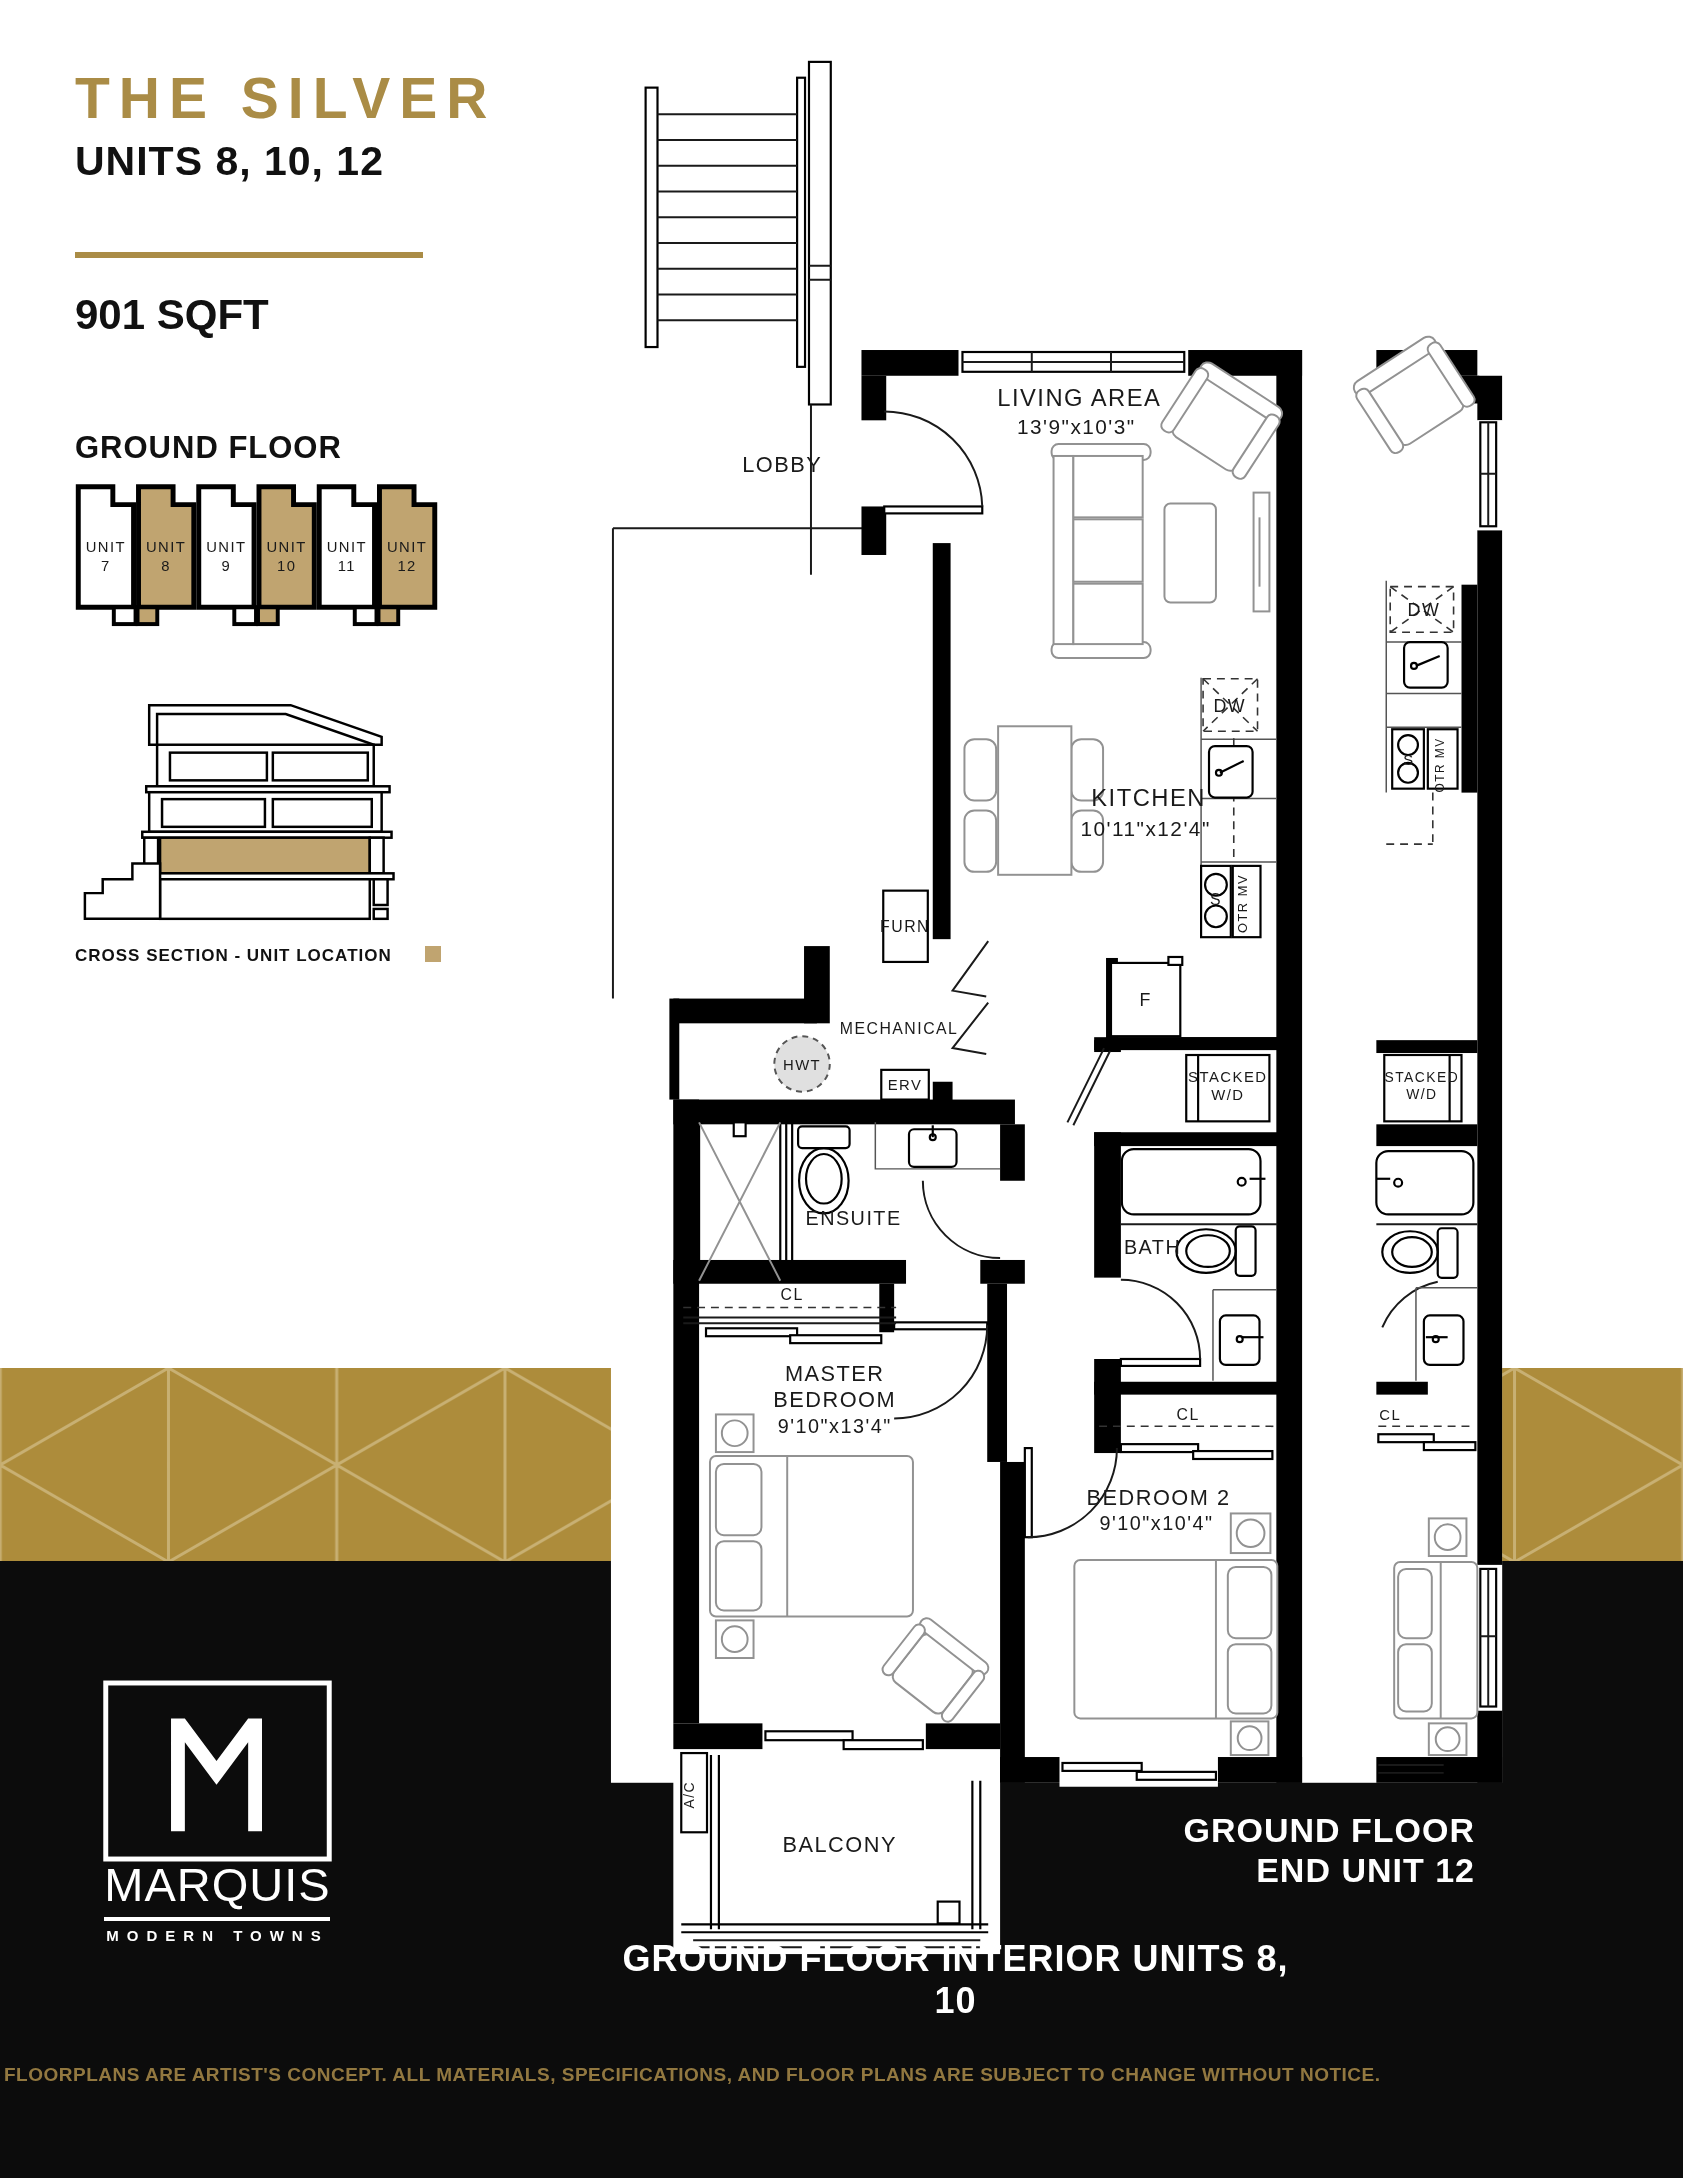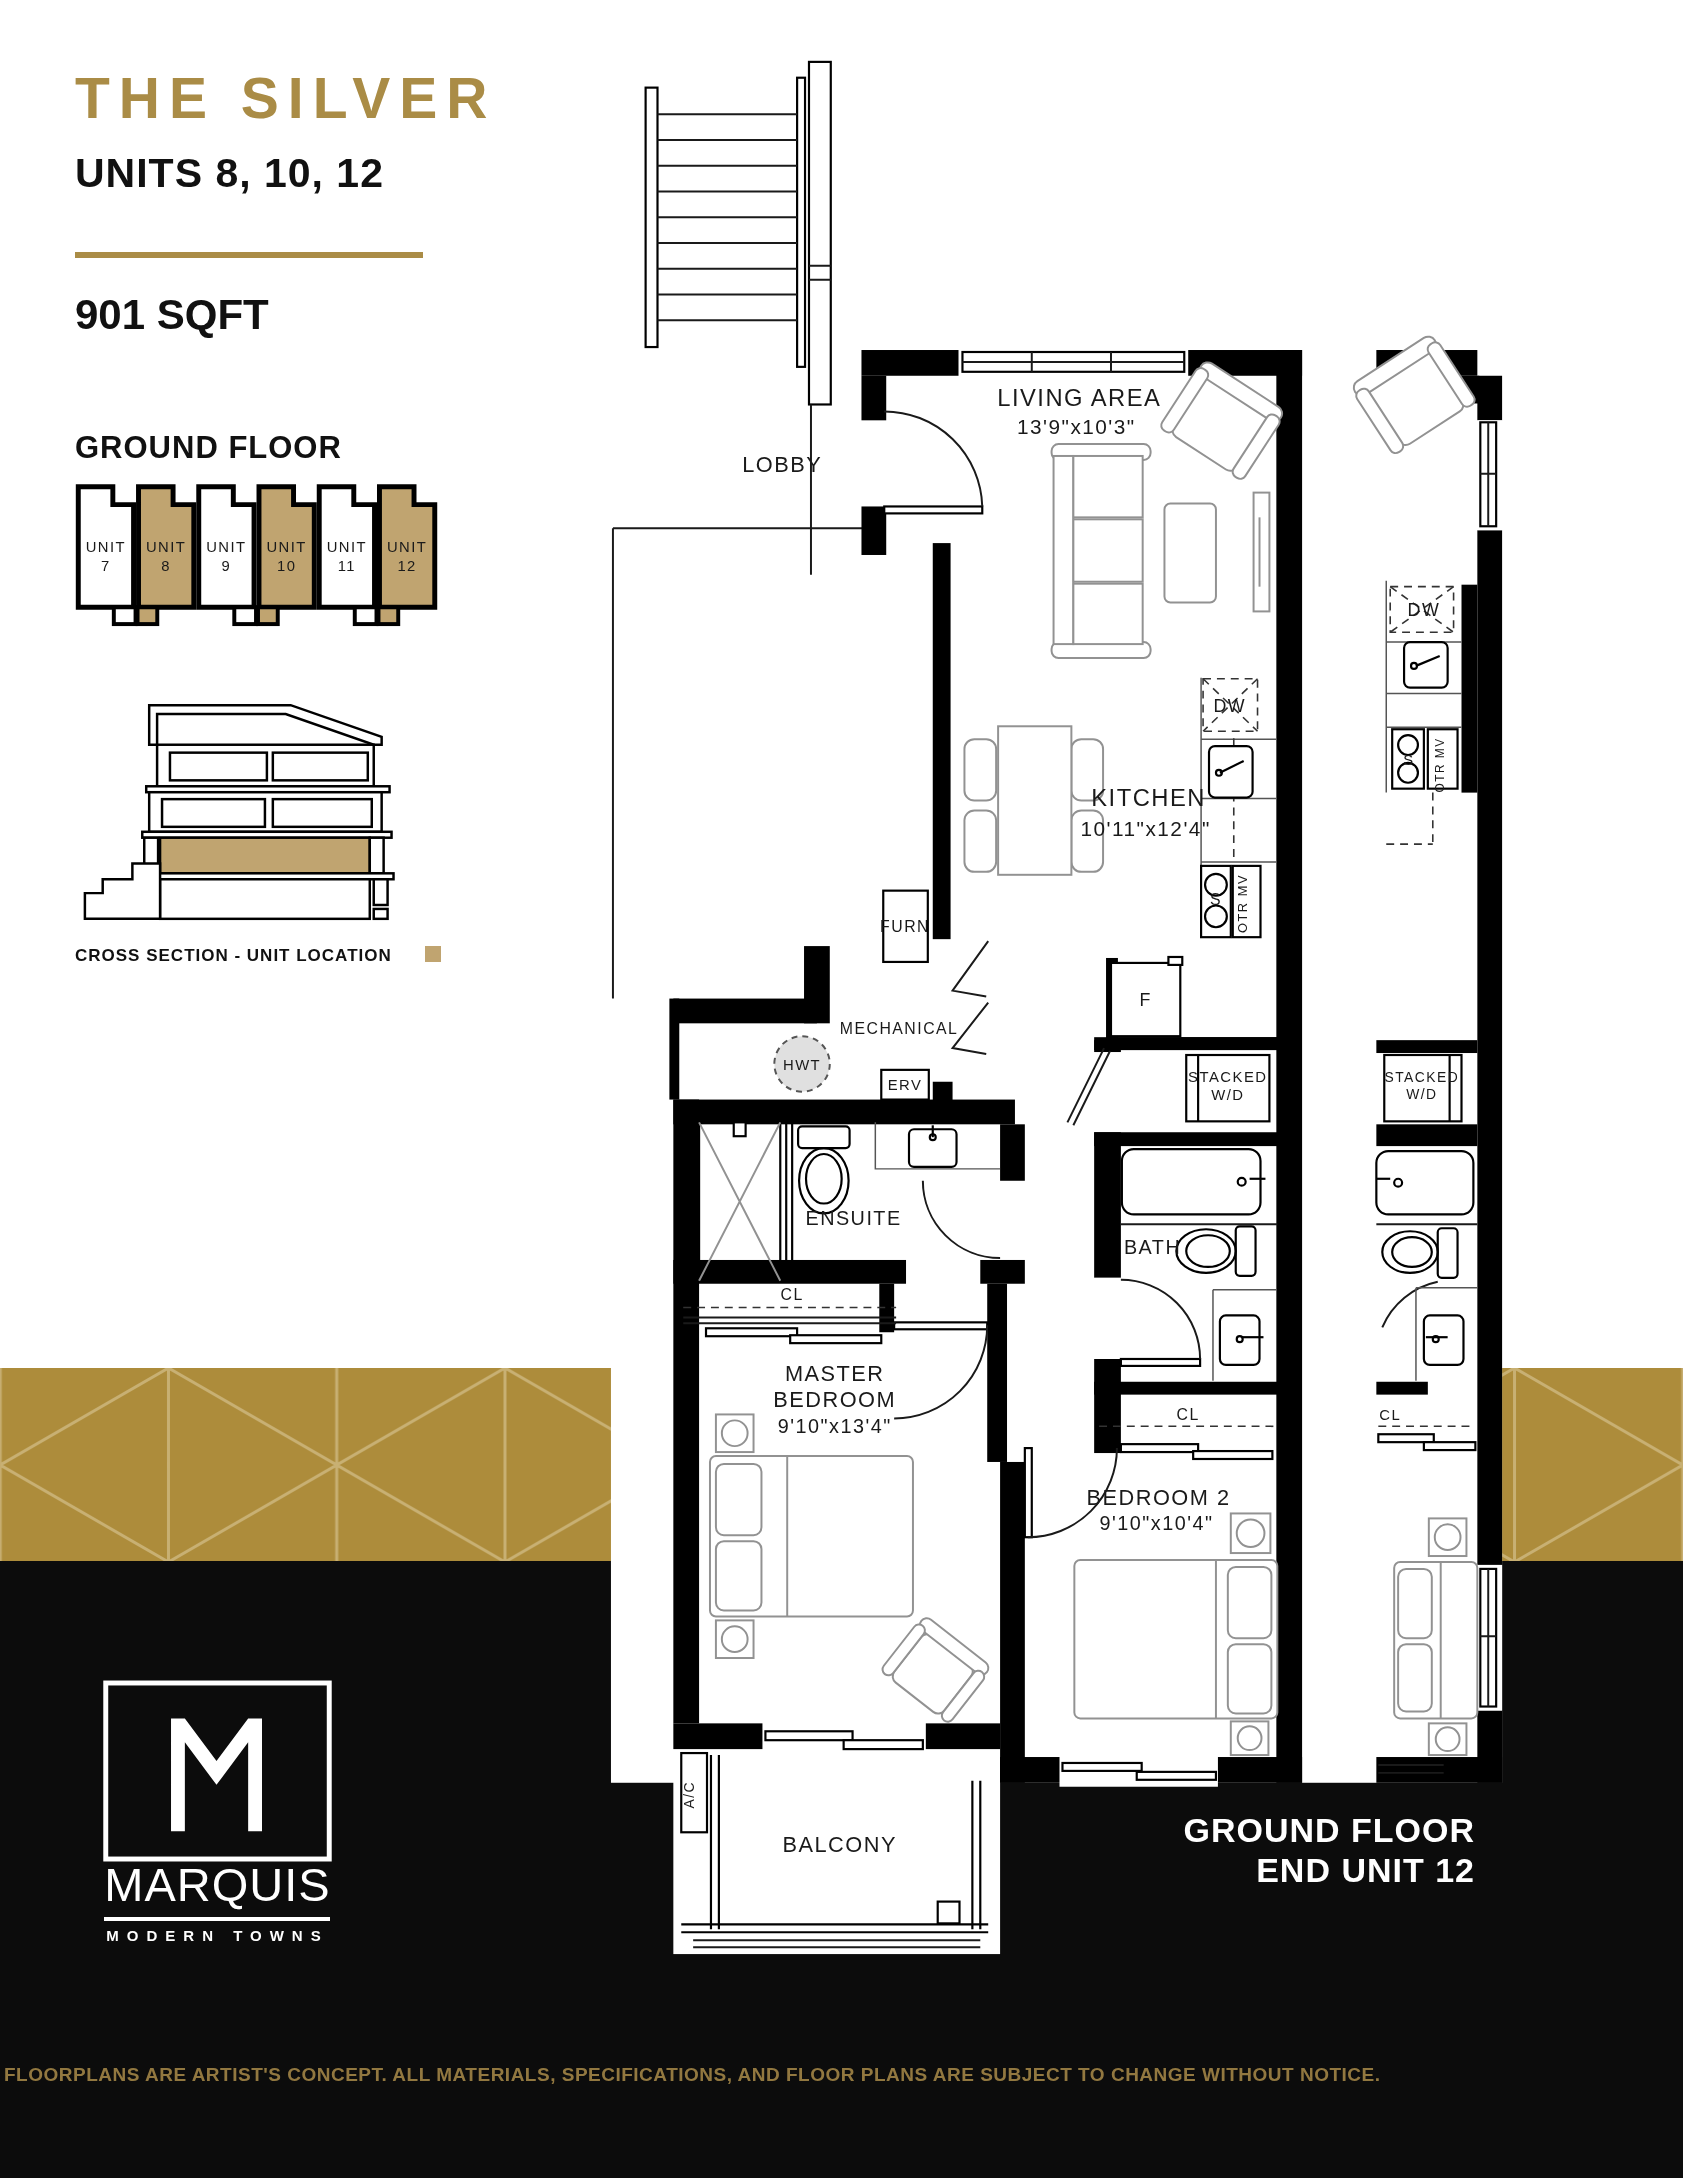--- a/index.html
+++ b/index.html
@@ -4,21 +4,21 @@
 <style>
   html,body{margin:0;padding:0;background:#777;}
   .page{position:relative;width:1683px;height:2178px;background:#ffffff;overflow:hidden;
         font-family:"Liberation Sans",sans-serif;}
   .abs{position:absolute;}
   
   .gold-band{left:0;top:1368px;width:1683px;height:193px;}
   .black-band{left:0;top:1561px;width:1683px;height:617px;background:#0c0c0c;}
   
   .title{left:75px;top:65px;font-size:57px;font-weight:700;letter-spacing:9px;color:#AA8C46;}
-  .subtitle{left:75px;top:150px;font-size:41px;font-weight:800;letter-spacing:1px;color:#111;}
+  .subtitle{left:75px;top:138px;font-size:41px;font-weight:800;letter-spacing:1px;color:#111;}
   .rule{left:75px;top:252px;width:348px;height:6px;background:#AA8C46;}
   .sqft{left:75px;top:291px;font-size:42px;font-weight:800;color:#111;}
   .gf-head{left:75px;top:430px;font-size:31px;font-weight:800;letter-spacing:1px;color:#111;}
   .units-svg{left:75px;top:473px;}
   .cs-svg{left:75px;top:693px;}
   .cs-caption{left:75px;top:946px;width:366px;display:flex;align-items:flex-start;}
   .cs-caption span.txt{font-size:17px;font-weight:800;letter-spacing:1px;color:#111;}
   .cs-caption .sq{width:16px;height:16px;background:#C0A470;margin-left:auto;}
   
   .plan-svg{left:594px;top:50px;}
@@ -485,20 +485,21 @@
     <text class="lbl f12" x="1458" y="772" transform="rotate(-90 1458 772)">OTR MV</text>
     <text class="lbl f14" x="1436" y="1092">STACKED</text>
     <text class="lbl f14" x="1436" y="1109">W/D</text>
     <text class="lbl f15" x="1404" y="1434">CL</text>
   </svg>
 
   <div class="abs cap-end">
     <div>GROUND FLOOR</div>
     <div>END UNIT 12</div>
   </div>
+  <div class="abs cap-int">GROUND FLOOR INTERIOR UNITS 8, 10</div>
 
   <svg class="abs logo-svg" width="267" height="188" viewBox="0 0 270 190">
     <rect x="22" y="5" width="226" height="178" fill="none" stroke="#fff" stroke-width="5"></rect>
     <polygon fill="#fff" points="88,155 88,41 102,41 134,84 166,41 180,41 180,155 166,155 166,65 134,108 102,65 102,155"></polygon>
   </svg>
   <div class="abs brand-name">MARQUIS</div>
   <div class="abs brand-rule"></div>
   <div class="abs brand-tag">MODERN TOWNS</div>
 
   <div class="abs footer">

